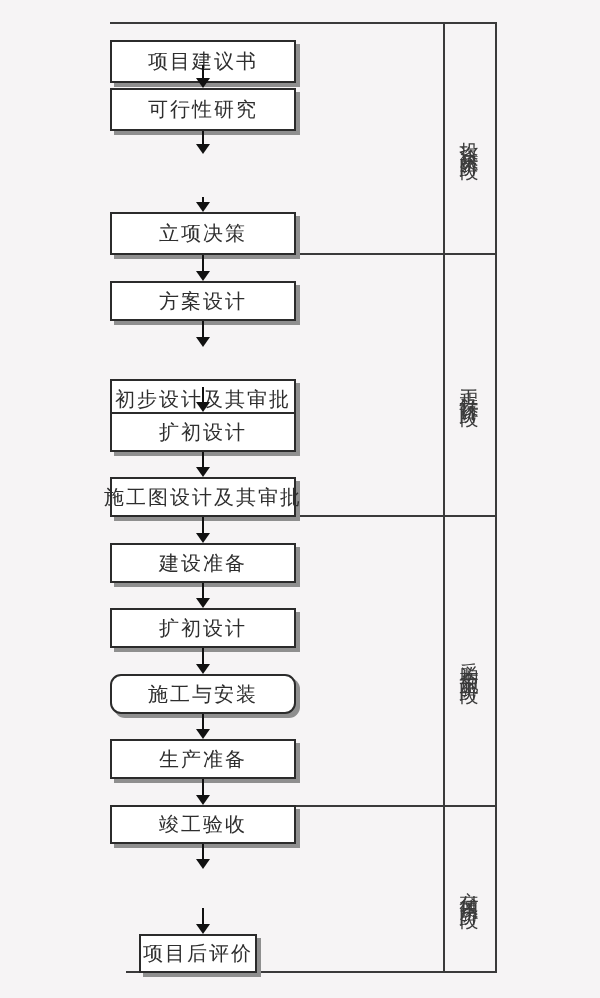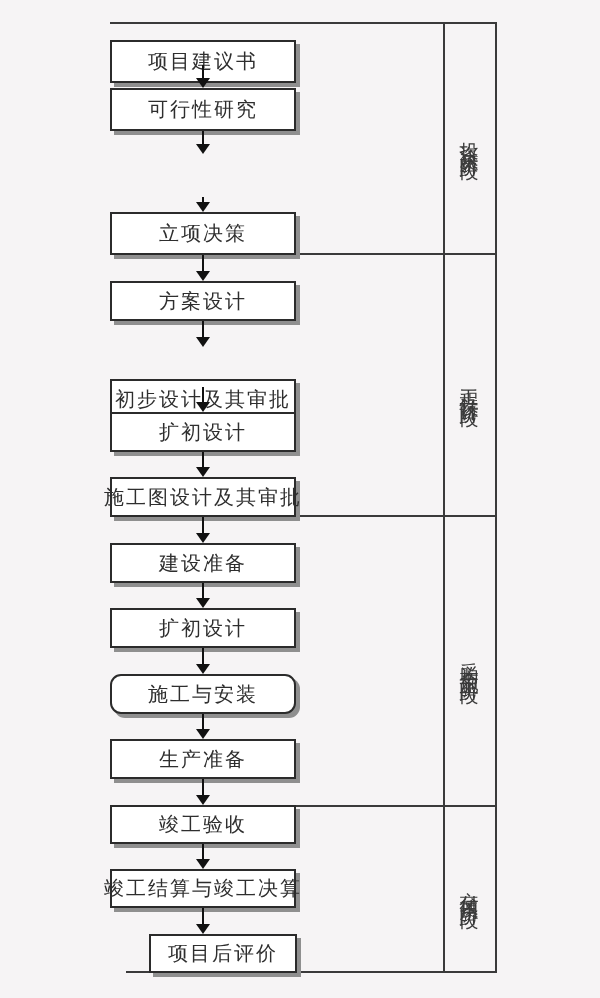--- a/index.html
+++ b/index.html
@@ -148,24 +148,21 @@
   </div>
   <div class="step" style="top:674px; height:40px;border-radius:11px;">
     <span>施工与安装</span>
   </div>
   <div class="step" style="top:739px; height:40px;">
     <span>生产准备</span>
   </div>
   <div class="step" style="top:805px; height:39px;justify-content:center;">
     <span>竣工验收</span>
   </div>
-  <div class="step" style="top:869px; height:39px;">
-    <span>竣工结算与竣工决算</span>
-  </div>
-  <div class="step" style="top:934px; height:39px; left:149px; width:148px;">
+  <div class="step" style="top:934px; height:39px; left:139px; width:118px;">
     <span>项目后评价</span>
   </div>
 
   <div class="arrow" style="top:65px; height:23px;">
       <div class="shaft"></div>
       <div class="head"></div>
     </div>
   <div class="arrow" style="top:131px; height:23px;">
       <div class="shaft"></div>
       <div class="head"></div>

